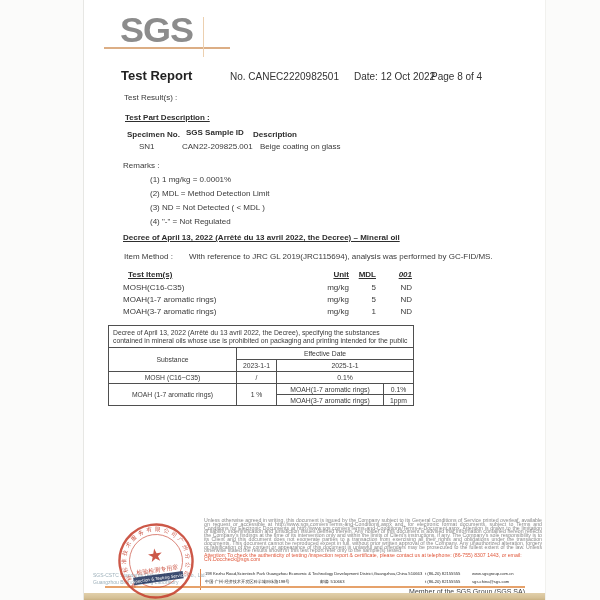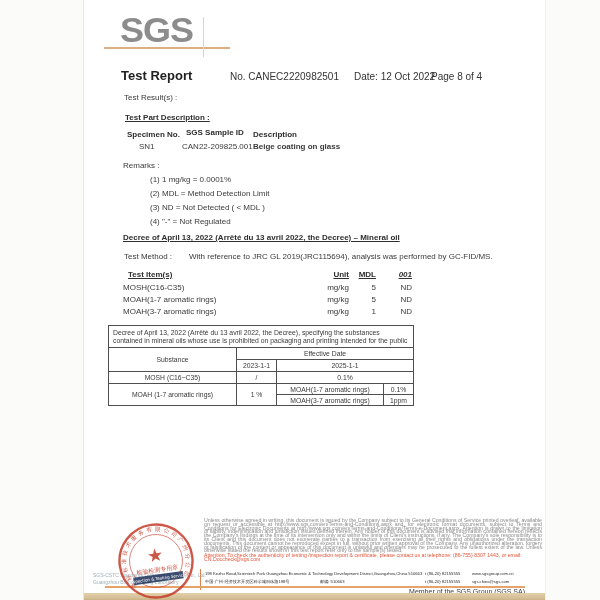--- a/index.html
+++ b/index.html
@@ -62,31 +62,31 @@
     <div class="abs meta" style="left:347px;top:71px;">Page 8 of 4</div>
 
     <div class="abs t8" style="left:40px;top:93px;">Test Result(s) :</div>
     <div class="abs t8b und" style="left:41px;top:113px;">Test Part Description :</div>
 
     <div class="abs t8b" style="left:43px;top:130px;">Specimen No.</div>
     <div class="abs t8b" style="left:102px;top:116px;margin-top:12px;">SGS Sample ID</div>
     <div class="abs t8b" style="left:169px;top:130px;">Description</div>
     <div class="abs t8" style="left:55px;top:142px;">SN1</div>
     <div class="abs t8" style="left:98px;top:142px;">CAN22-209825.001</div>
-    <div class="abs t8" style="left:169px;top:142px;font-weight:bold;">Beige coating on glass</div>
+    <div class="abs t8" style="left:176px;top:142px;">Beige coating on glass</div>
 
     <div class="abs t8" style="left:39px;top:161px;">Remarks :</div>
     <div class="abs t8" style="left:66px;top:175px;">(1) 1 mg/kg = 0.0001%</div>
     <div class="abs t8" style="left:66px;top:189px;">(2) MDL = Method Detection Limit</div>
     <div class="abs t8" style="left:66px;top:203px;">(3) ND = Not Detected ( &lt; MDL )</div>
     <div class="abs t8" style="left:66px;top:217px;">(4) "-" = Not Regulated</div>
 
     <div class="abs t8b und" style="left:39px;top:233px;">Decree of April 13, 2022 (Arrêté du 13 avril 2022, the Decree) – Mineral oil</div>
 
-    <div class="abs t8" style="left:40px;top:252px;">Test Method :</div>
+    <div class="abs t8" style="left:40px;top:252px;">Item Method :</div>
     <div class="abs t8" style="left:92px;top:252px;margin-left:13px;">With reference to JRC GL 2019(JRC115694), analysis was performed by GC-FID/MS.</div>
 
     <div class="abs t8b und" style="left:44px;top:270px;">Test Item(s)</div>
     <div class="abs t8b und ctr" style="left:225px;top:270px;width:40px;">Unit</div>
     <div class="abs t8b und ctr" style="left:262px;top:270px;width:30px;">MDL</div>
     <div class="abs t8b und it ctr" style="left:294px;top:270px;width:34px;">001</div>
 
     <div class="abs t8" style="left:39px;top:283px;">MOSH(C16-C35)</div>
     <div class="abs t8 ctr" style="left:225px;top:283px;width:40px;">mg/kg</div>
     <div class="abs t8 ctr" style="left:262px;top:283px;width:30px;">5</div>

